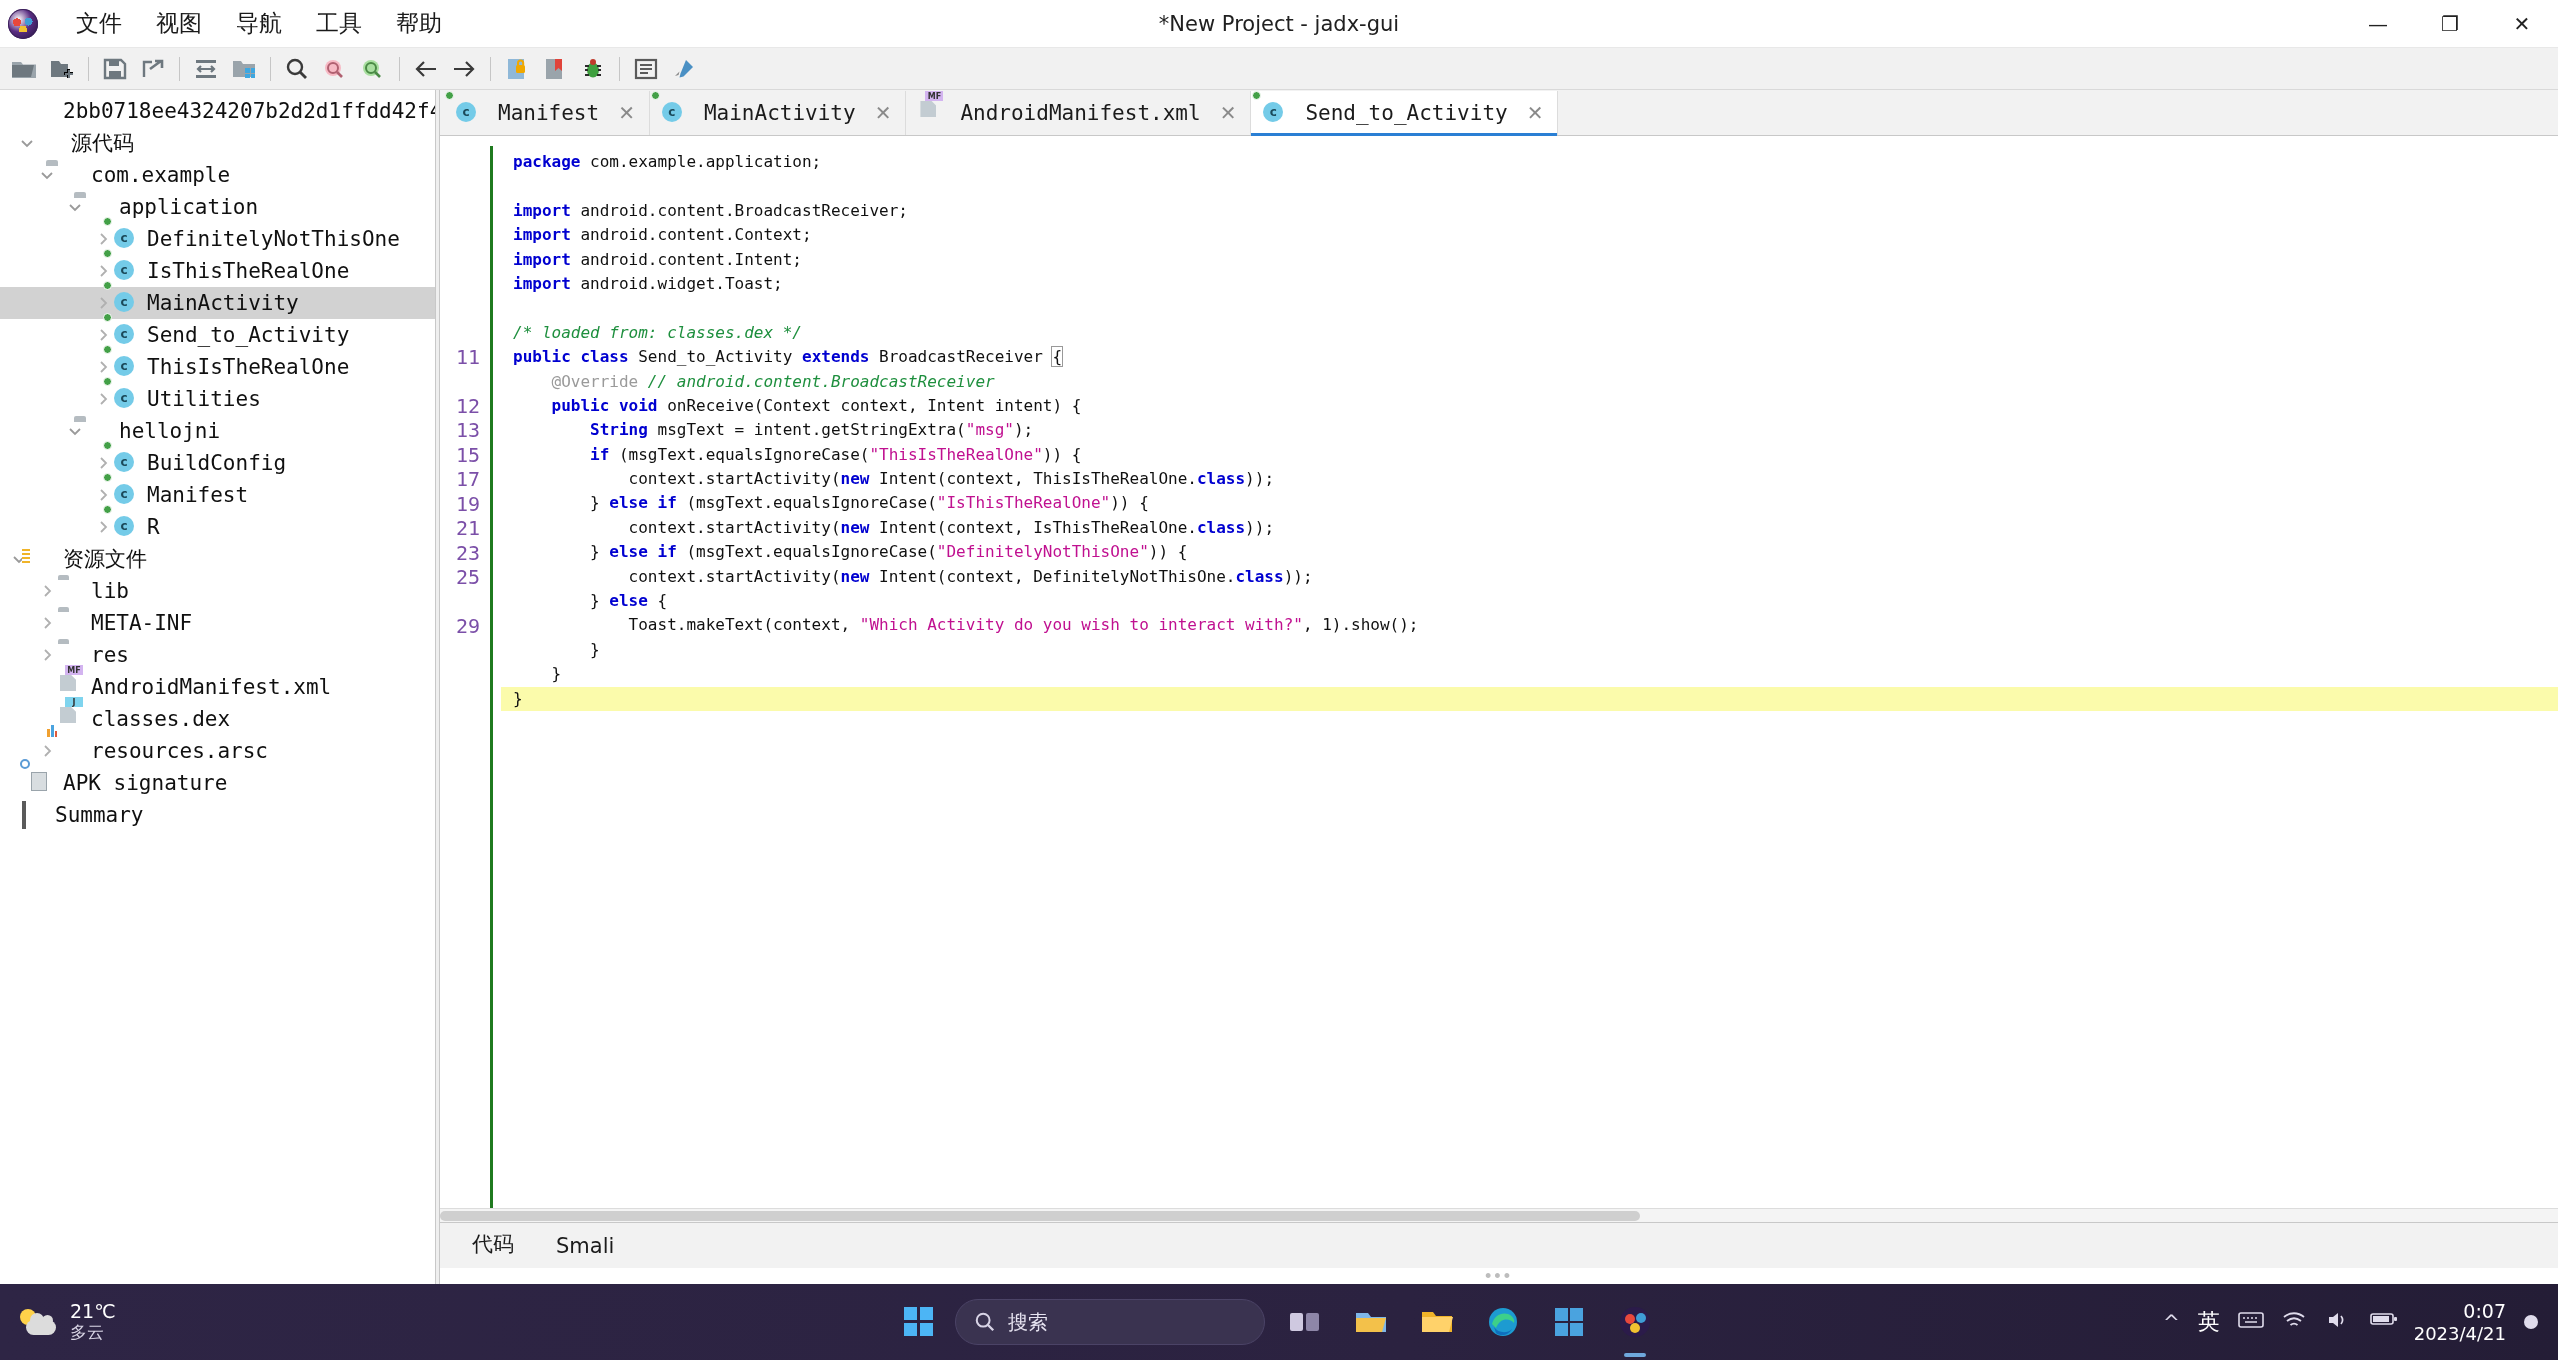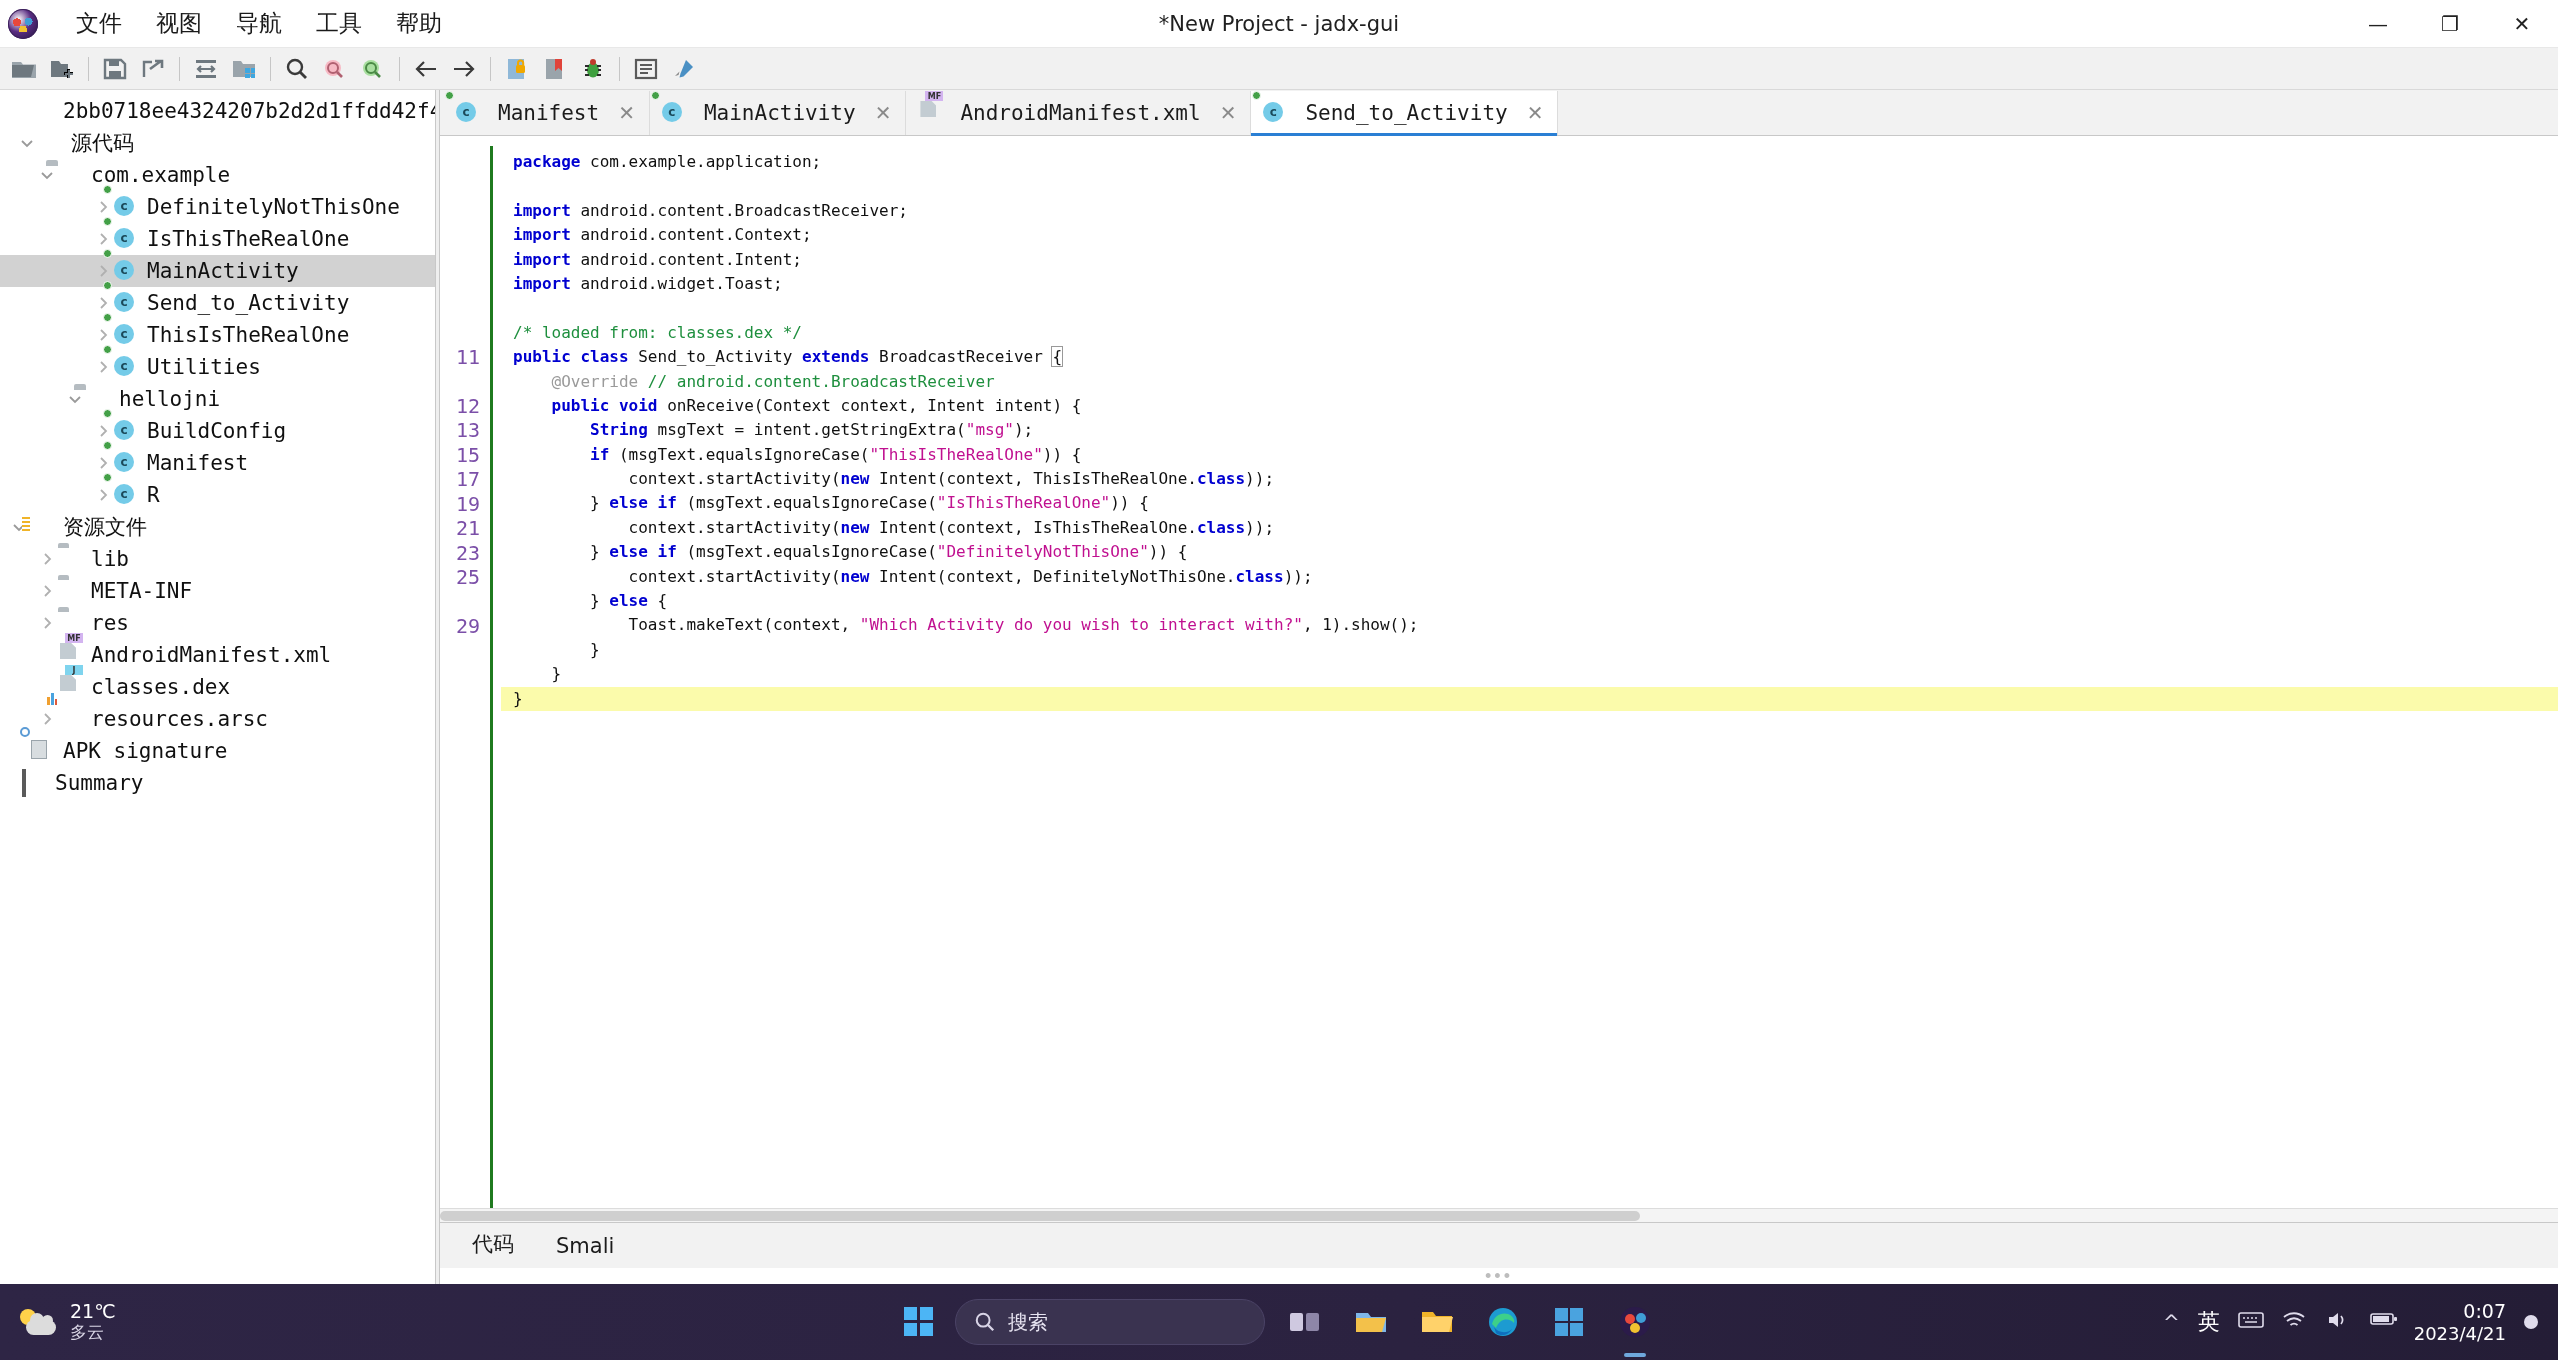--- a/index.html
+++ b/index.html
@@ -160,21 +160,21 @@
   .codebar { width: 3px; background: #1f7a1f; flex: none; margin-top: 10px; margin-bottom: 0; }
   .code {
     flex: 1; padding: 14px 0 0 20px; font-family: "DejaVu Sans Mono", "Liberation Mono", monospace;
     font-size: 16px; line-height: 24.4px; white-space: pre; color: #101010; overflow: hidden;
     position: relative;
   }
   .code .ln { height: 24.4px; }
   .code .ln.hl { background: #fbfbab; margin-left: -12px; padding-left: 12px; }
   .kw { color: #0000d0; font-weight: bold; }
   .str { color: #c01090; }
-  .cmt { color: #1e8f3e; }
+  .cmt { color: #1e8f3e; font-style: italic; }
   .ann { color: #9a9a9a; }
   .cursor-box { outline: 1px solid #999; }
 
   .hscroll {
     height: 14px; background: #f4f4f4; border-top: 1px solid #dcdcdc; flex:none; position:relative;
   }
   .hscroll .thumb { position:absolute; left:0; top:2px; height:10px; width: 1200px; background:#cfcfcf; border-radius:5px; }
 
   .bottabs {
     height: 46px; background: #f2f2f2; border-top: 1px solid #c8c8c8; display: flex; align-items: center;
@@ -391,20 +391,29 @@
           </div>
           <div class="node" style="padding-left: 36px;">
             <span class="twisty">
               <svg width="16" height="16" viewBox="0 0 16 16">
                 <path d="M3 6l5 5 5-5" fill="none" stroke="#9a9a9a" stroke-width="1.8"></path>
               </svg>
             </span>
             <span class="node-ico"><span class="ic-pkg"></span></span>
             <span class="node-label">com.example</span>
           </div>
+          <div class="node" style="padding-left: 64px;">
+            <span class="twisty">
+              <svg width="16" height="16" viewBox="0 0 16 16">
+                <path d="M3 6l5 5 5-5" fill="none" stroke="#9a9a9a" stroke-width="1.8"></path>
+              </svg>
+            </span>
+            <span class="node-ico"><span class="ic-pkg"></span></span>
+            <span class="node-label">application</span>
+          </div>
           <div class="node" style="padding-left: 92px;">
             <span class="twisty">
               <svg width="16" height="16" viewBox="0 0 16 16">
                 <path d="M6 3l5 5-5 5" fill="none" stroke="#b0b0b0" stroke-width="1.8"></path>
               </svg>
             </span>
             <span class="node-ico"><span class="ic-class"><span class="cc">c</span><span class="dot"></span></span></span>
             <span class="node-label">DefinitelyNotThisOne</span>
           </div>
           <div class="node" style="padding-left: 92px;">

